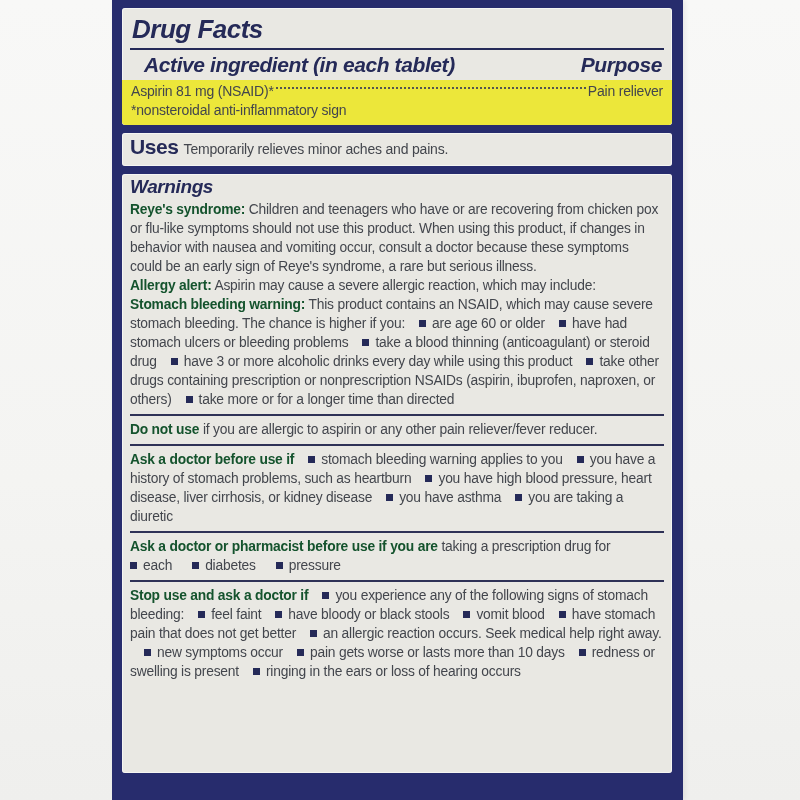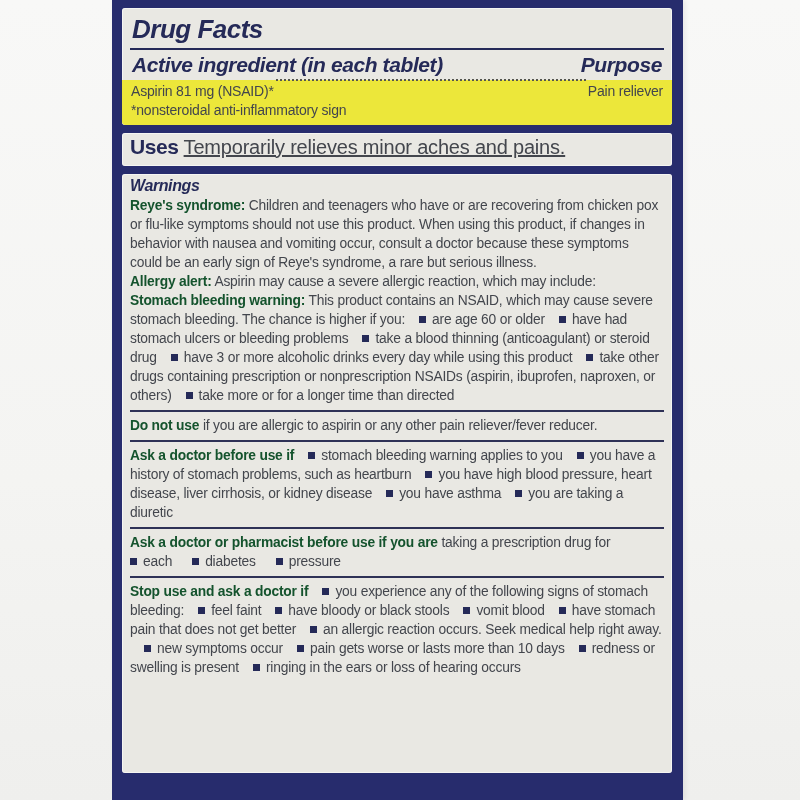--- a/index.html
+++ b/index.html
@@ -10,36 +10,36 @@
     background:var(--panel_navy,#272c6d);
     box-shadow:2px 0 5px rgba(0,0,0,.07);
     padding:8px 11px 27px 10px;box-sizing:border-box;
     display:flex;flex-direction:column;gap:8px;}
   .box{background:var(--box_bg,#e9e8e3);border-radius:3px;
     box-shadow:inset 0 0 0 1px rgba(255,255,255,.55);}
   .box-head{padding:4px 8px 0 8px;overflow:hidden;}
   .dftitle{font-style:italic;font-weight:bold;font-size:26px;letter-spacing:-0.5px;
     color:var(--heading_navy,#252a58);margin:3px 0 4px 2px;line-height:1.1;}
   .rule{height:2px;background:var(--heading_navy,#252a58);margin:0 0 3px 0;}
-  .ai-row{display:flex;justify-content:space-between;align-items:baseline;margin:2px 2px 4px 2px;}
+  .ai-row{display:flex;justify-content:space-between;align-items:baseline;margin:2px 2px 4px 14px;}
   .ai-row h2{font-style:italic;font-weight:bold;font-size:21px;letter-spacing:-0.4px;
     color:var(--heading_navy,#252a58);margin:0;line-height:1.1;}
   .yellow{margin:0 -8px;padding:2px 9px 5px 9px;background:var(--highlight_yellow,#ece73a);
     font-size:14px;line-height:19px;color:var(--body_text,#43464d);letter-spacing:-0.2px;
     border-radius:0 0 3px 3px;}
-  .leader-row{display:flex;align-items:flex-start;}
+  .leader-row{display:flex;align-items:center;}
   .leader{flex:1;border-bottom:2px dotted #55564f;margin:0 2px;transform:translateY(-3px);}
   .box-uses{padding:3px 8px 6px 8px;line-height:22px;}
   .uses-h{font-weight:bold;font-size:21px;letter-spacing:-0.4px;
     color:var(--heading_navy,#252a58);margin-right:5px;}
-  .uses-t,.warn-body{font-size:20px;color:var(--body_text,#43464d);letter-spacing:-0.2px;text-decoration:underline;}
+  .uses-t,.warn-body{font-size:14px;color:var(--body_text,#43464d);letter-spacing:-0.2px;}
   .box-warn{flex:1;padding:2px 8px 6px 8px;overflow:hidden;
     display:flex;flex-direction:column;
     font-size:13.8px;line-height:19px;letter-spacing:-0.2px;color:var(--body_text,#43464d);}
-  .warn-h{font-style:italic;font-weight:bold;font-size:16px;letter-spacing:-0.4px;
+  .warn-h{font-style:italic;font-weight:bold;font-size:19px;letter-spacing:-0.4px;
     color:var(--heading_navy,#252a58);margin:1px 0 2px 0;line-height:1.1;}
   p{margin:0;}
   b{color:#14532d;}
   .bi{display:inline-block;width:7px;height:7px;background:var(--heading_navy,#252a58);
     margin:0 6px 1px 14px;}
   .brow .bi:first-child{margin-left:0;}
   .brow .bi:not(:first-child){margin-left:20px;}
   .divider{height:2px;background:#2e3156;margin:5px 0 4px 0;}
   .divider-gap{margin-top:12px;}
   .bottom-pin{margin-top:auto;}

